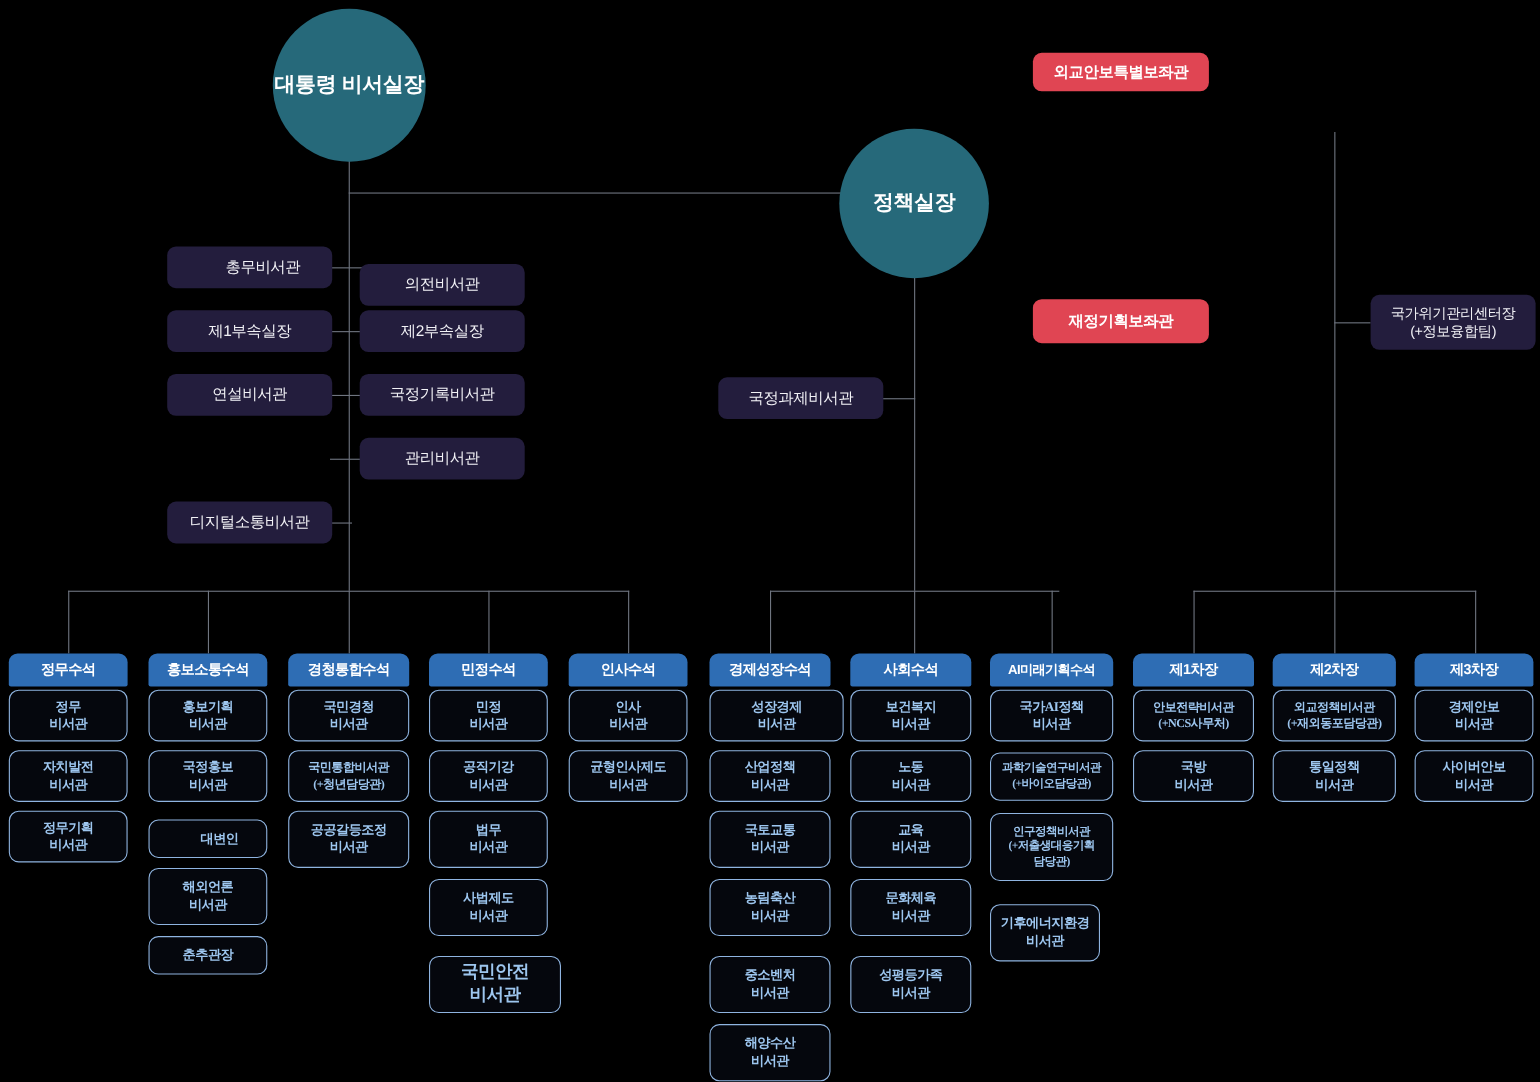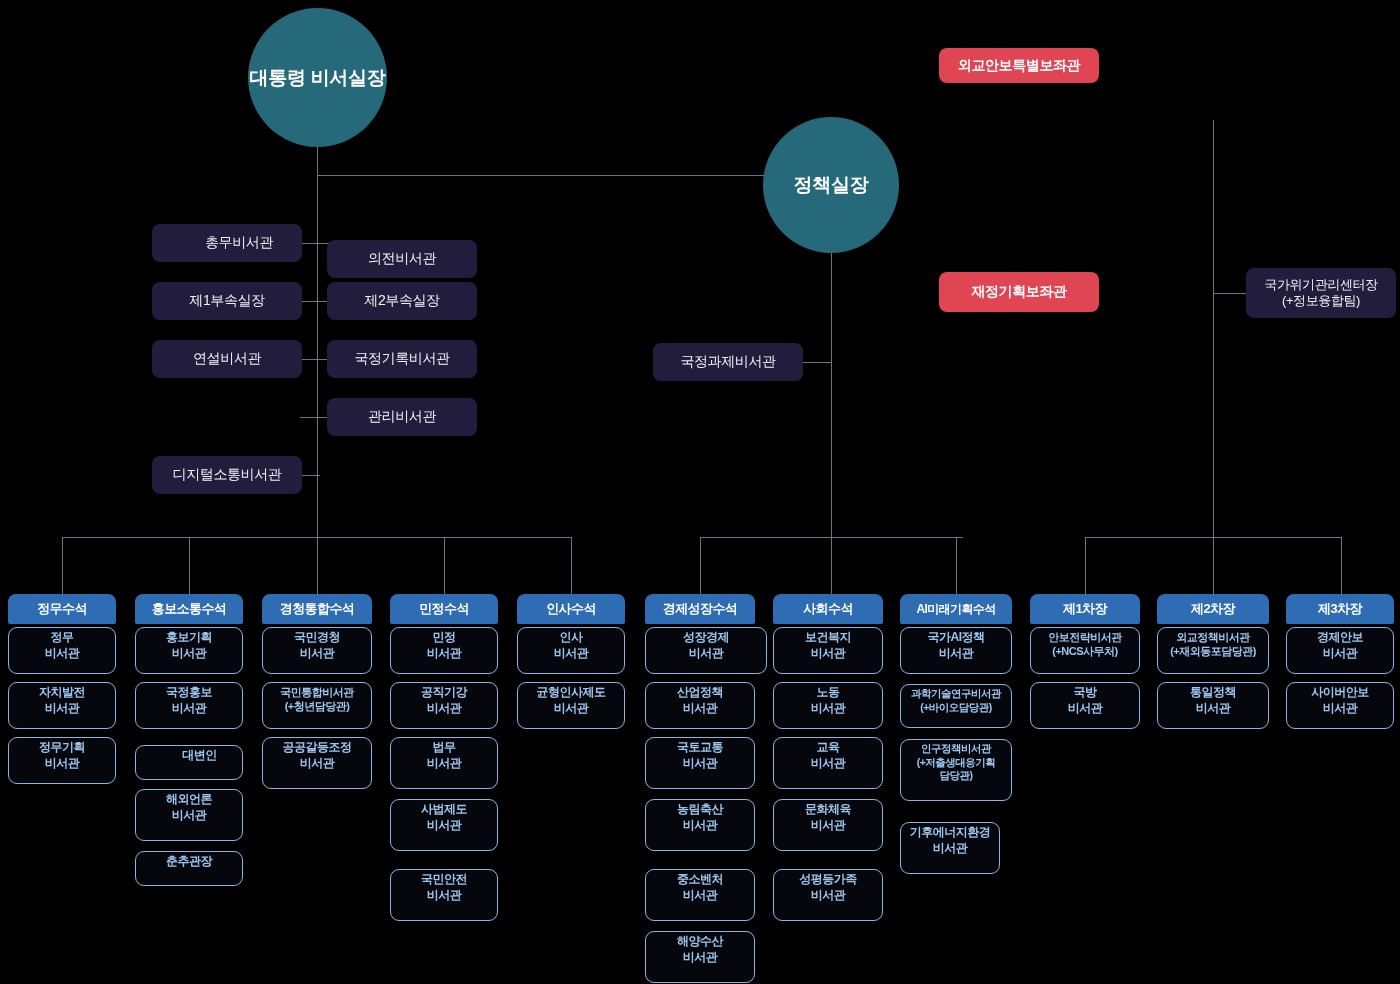--- a/index.html
+++ b/index.html
@@ -87,27 +87,29 @@
   }
 
   
   .item-box {
     position: absolute;
     background: #05070d;
     border: 1px solid #8fb4e0;
     border-radius: 9px;
     color: #9dc6ef;
     display: flex;
+    align-items: center;
     justify-content: center;
     text-align: center;
     font-weight: bold;
     line-height: 1.3;
     letter-spacing: -0.5px;
     white-space: pre-line;
     padding: 2px 3px;
+    font-family: Liberation Serif, serif;
   }
 </style>
 </head>
 <body>
 
 <div id="chart-root">
 
   <div id="connectors">
 
     <div class="line v" style="left:317px; top:122px; height:415px;"></div>
@@ -264,21 +266,21 @@
 비서관</span>
     </div>
     <div class="item-box" style="left:390px; top:737px; width:108px; height:52px; font-size:12px;">
       <span>법무
 비서관</span>
     </div>
     <div class="item-box" style="left:390px; top:799px; width:108px; height:52px; font-size:12px;">
       <span>사법제도
 비서관</span>
     </div>
-    <div class="item-box" style="left:390px; top:869px; width:108px; height:52px; font-size:12px;">
+    <div class="item-box" style="left:390px; top:869px; width:120px; height:52px; font-size:16px;">
       <span>국민안전
 비서관</span>
     </div>
 
     <div class="col-head" style="left:517px; top:594px; width:108px;">
       <span>인사수석</span>
     </div>
     <div class="item-box" style="left:517px; top:627px; width:108px; height:47px; font-size:12px;">
       <span>인사
 비서관</span>

